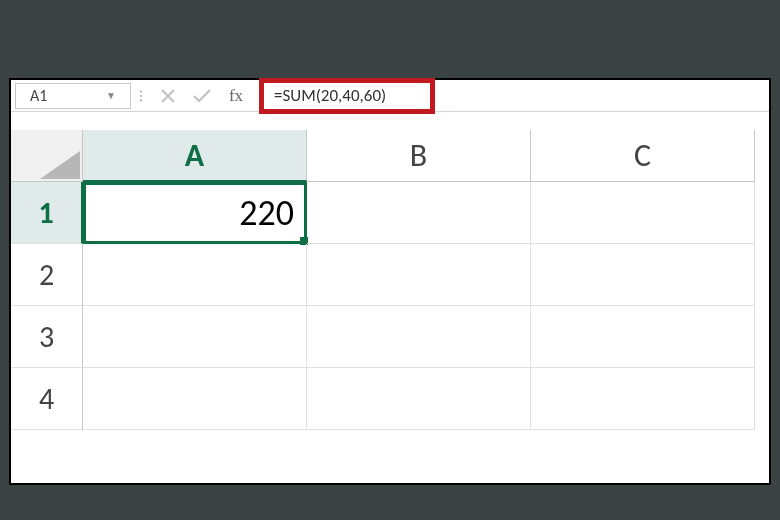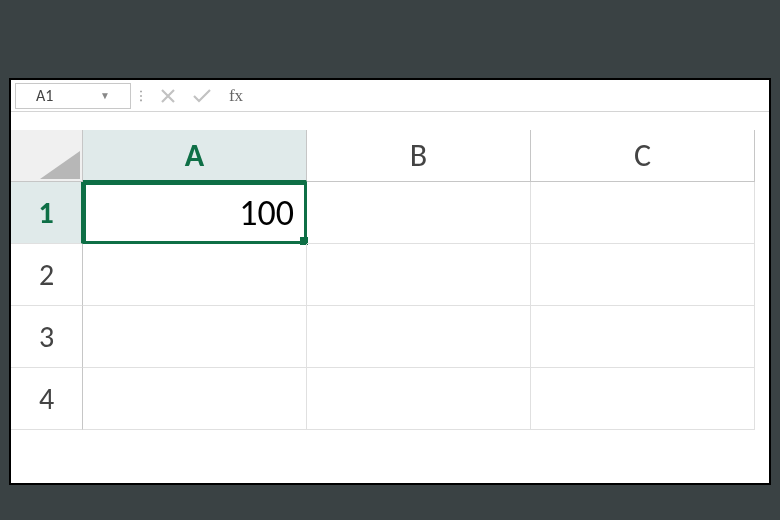--- a/index.html
+++ b/index.html
@@ -24,21 +24,21 @@
       height: 32px;
       border-bottom: 1px solid #d4d4d4;
       background: #fff;
       padding-left: 4px;
     }
     .name-box {
       width: 116px;
       height: 26px;
       border: 1px solid #c8c8c8;
       font-size: 16px;
-      padding: 0 20px;
+      padding: 0 14px;
       display: flex;
       align-items: center;
       justify-content: space-between;
       background: #fff;
     }
     .name-box-text { color: #444; }
     .dropdown-arrow {
       font-size: 10px;
       color: #888;
     }
@@ -195,38 +195,41 @@
       <svg width="16" height="16" viewBox="0 0 16 16">
           <path d="M2 2 L14 14 M14 2 L2 14" stroke="#c2c2c2" stroke-width="2.2" fill="none"></path>
         </svg>
     </div>
     <div class="fb-icon">
       <svg width="20" height="16" viewBox="0 0 20 16">
           <path d="M2 8 L7 13 L18 2" stroke="#c2c2c2" stroke-width="2.2" fill="none"></path>
         </svg>
     </div>
     <div class="fx-icon">fx</div>
+    <div class="formula-highlight">
+      <span class="formula-input">=SUM(20,40,60)</span>
+    </div>
   </div>
 
   <div class="grid-area">
     <div class="row-headers">
       <div class="corner"></div>
     <div class="row-header active">1</div>
         <div class="row-header">2</div>
         <div class="row-header">3</div>
         <div class="row-header">4</div>
       </div>
     <div class="cols-and-cells">
       <div class="col-headers">
           <div class="col-header active">A</div>
           <div class="col-header">B</div>
           <div class="col-header">C</div>
         </div>
     <div class="row">
-          <div class="cell selected">100</div>
+          <div class="cell selected">220</div>
           <div class="cell"></div>
           <div class="cell"></div>
         </div>
         <div class="row">
           <div class="cell"></div>
           <div class="cell"></div>
           <div class="cell"></div>
         </div>
         <div class="row">
           <div class="cell"></div>

